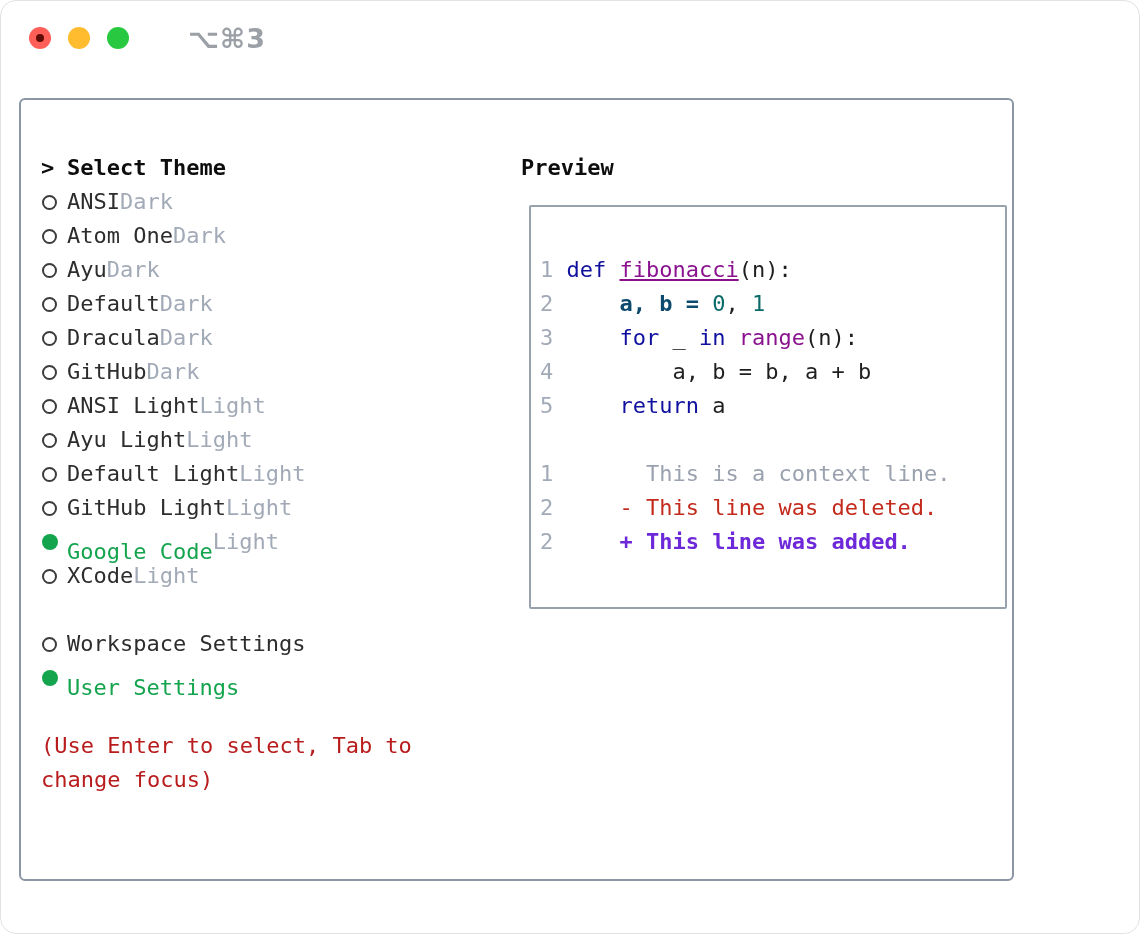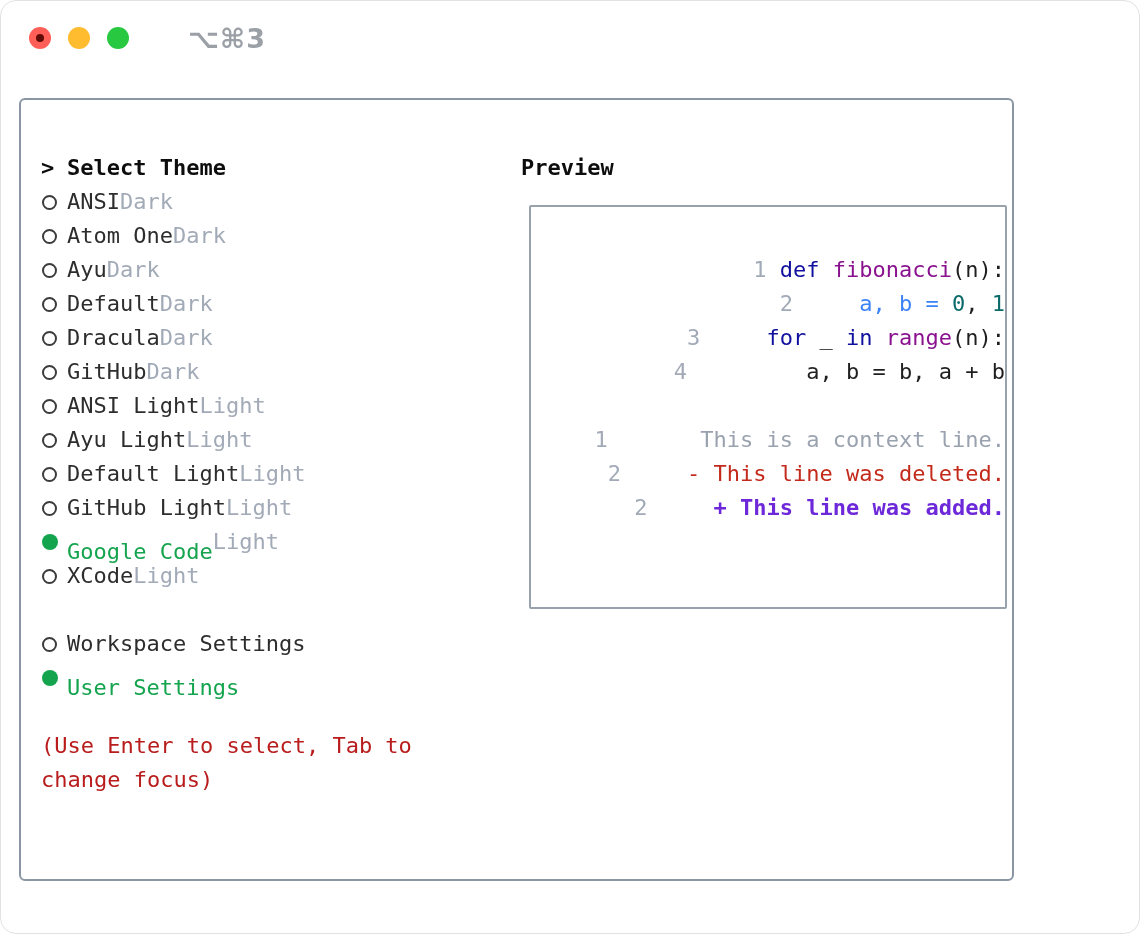--- a/index.html
+++ b/index.html
@@ -26,21 +26,21 @@
   .radio{width:15px;height:15px;border-radius:50%;border:2px solid #3c3c3c;box-sizing:border-box;margin-left:1px;background:transparent;}
   .radio.sel{border:none;background:#14a44e;width:16px;height:16px;}
   .cursor{font-weight:bold;color:#0d0d0d;font-size:22px;}
   .hdr{font-weight:bold;color:#0d0d0d;}
   .tname{color:#2d2d2d;}
   .tname.selgreen{color:#14a44e;margin-top:20px;}
   .tvariant{color:#a2aab7;}
   .footer .row{color:#b91c1c;}
 
   
-  .right{position:absolute;left:498px;top:51px;text-align:right;}
+  .right{position:absolute;left:498px;top:51px;}
   .preview-hdr{font-weight:bold;color:#0d0d0d;padding-left:2px;}
   .preview-box{margin-left:10px;margin-top:20px;width:478px;height:404px;border:2px solid #98a2ad;border-radius:2px;box-sizing:border-box;padding:46px 0 0 9px;background:#fff;}
   .crow{white-space:pre;height:34px;line-height:34px;font-size:22px;}
   .ln{display:inline-block;min-width:1ch;}
 </style>
 </head>
 <body>
 
 <div class="window">
   <div class="titlebar">
@@ -88,24 +88,25 @@
       <div class="footer">
         <div class="row">(Use Enter to select, Tab to</div>
         <div class="row">change focus)</div>
       </div>
     </div>
 
     <div class="right">
       <div class="row preview-hdr">Preview</div>
       <div class="preview-box">
         <div id="previewLines">
-            <div class="crow"><span class="ln" style="color: rgb(162, 170, 183);">1</span><span style="color: rgb(31, 31, 31);"> </span><span style="color: rgb(16, 16, 158);">def</span><span style="color: rgb(31, 31, 31);"> </span><span style="color: rgb(138, 18, 143);">fibonacci</span><span style="color: rgb(31, 31, 31);">(n):</span></div>
-            <div class="crow"><span class="ln" style="color: rgb(162, 170, 183);">2</span><span style="color: #3b82f6;">     a, b = </span><span style="color: rgb(10, 106, 106);">0</span><span style="color: rgb(31, 31, 31);">, </span><span style="color: rgb(10, 106, 106);">1</span></div>
+            <div class="crow"><span class="ln" style="color: rgb(162, 170, 183);">1</span><span style="color: rgb(31, 31, 31);"> </span><span style="color: rgb(16, 16, 158);">def</span><span style="color: rgb(31, 31, 31);"> </span><span style="color: rgb(138, 18, 143); text-decoration: underline;">fibonacci</span><span style="color: rgb(31, 31, 31);">(n):</span></div>
+            <div class="crow"><span class="ln" style="color: rgb(162, 170, 183);">2</span><span style="color: #0c4a6e; font-weight: bold;">     a, b = </span><span style="color: rgb(10, 106, 106);">0</span><span style="color: rgb(31, 31, 31);">, </span><span style="color: rgb(10, 106, 106);">1</span></div>
             <div class="crow"><span class="ln" style="color: rgb(162, 170, 183);">3</span><span style="color: rgb(31, 31, 31);">     </span><span style="color: rgb(16, 16, 158);">for</span><span style="color: rgb(31, 31, 31);"> _ </span><span style="color: rgb(16, 16, 158);">in</span><span style="color: rgb(31, 31, 31);"> </span><span style="color: rgb(138, 18, 143);">range</span><span style="color: rgb(31, 31, 31);">(n):</span></div>
             <div class="crow"><span class="ln" style="color: rgb(162, 170, 183);">4</span><span style="color: rgb(31, 31, 31);">         a, b = b, a + b</span></div>
+            <div class="crow"><span class="ln" style="color: rgb(162, 170, 183);">5</span><span style="color: rgb(31, 31, 31);">     </span><span style="color: rgb(16, 16, 158);">return</span><span style="color: rgb(31, 31, 31);"> a</span></div>
             <div class="crow"><span class="ln" style="color: rgb(162, 170, 183);"></span></div>
             <div class="crow"><span class="ln" style="color: rgb(162, 170, 183);">1</span><span style="color: rgb(154, 162, 175);">       This is a context line.</span></div>
             <div class="crow"><span class="ln" style="color: rgb(162, 170, 183);">2</span><span style="color: rgb(195, 42, 28);">     - This line was deleted.</span></div>
             <div class="crow"><span class="ln" style="color: rgb(162, 170, 183);">2</span><span style="color: #6d28d9; font-weight: bold;">     + This line was added.</span></div>
           </div>
       </div>
     </div>
 
   </div>
 </div>

